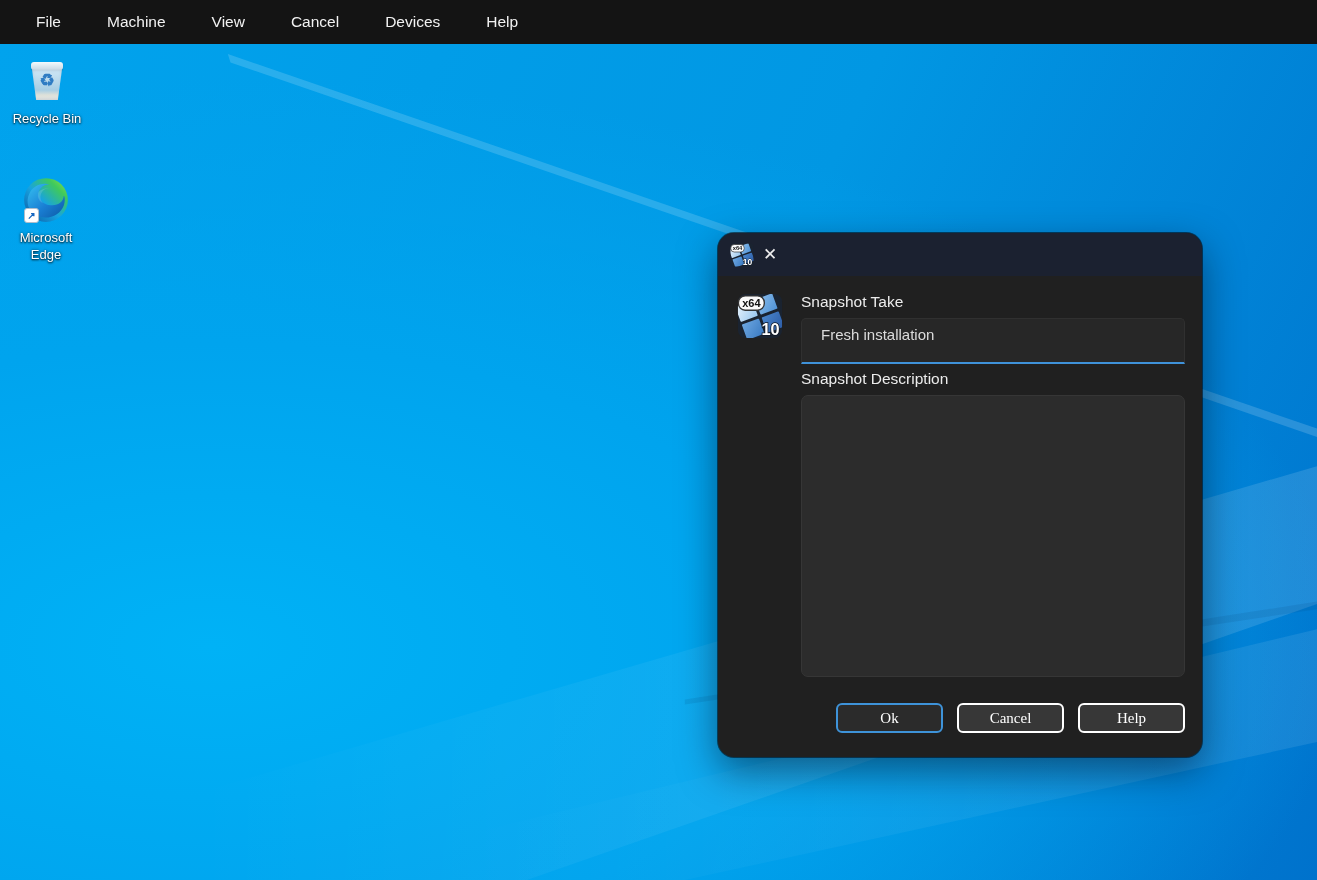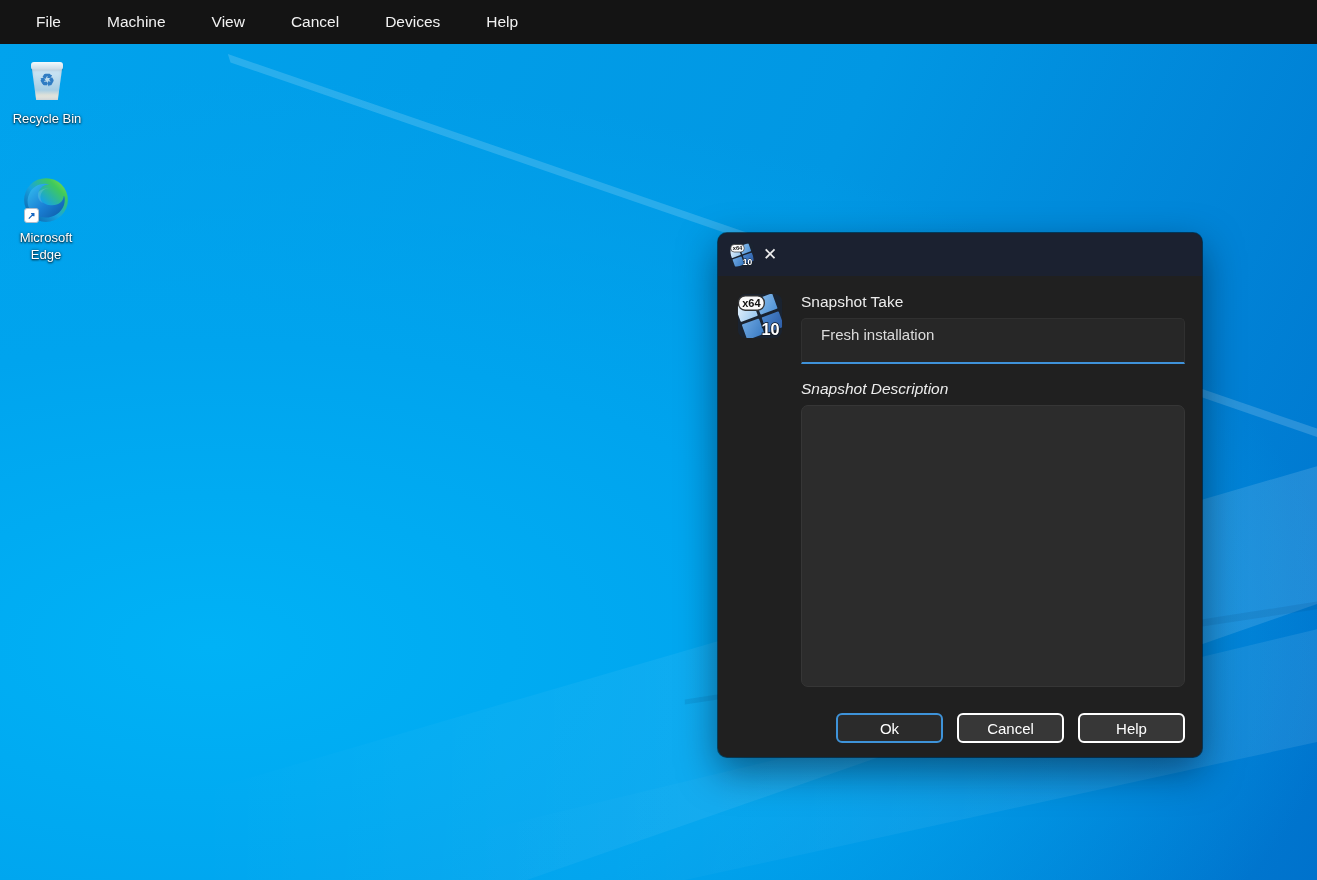--- a/index.html
+++ b/index.html
@@ -80,21 +80,21 @@
   .shortcut-badge {
     position:absolute; left:2px; bottom:1px; width:15px; height:15px;
     background:#fff; border:1px solid #aebdcb; border-radius:3px; box-sizing:border-box;
     display:flex; align-items:center; justify-content:center;
     font-size:10px; font-weight:bold; color:#1767c0; line-height:1;
   }
 
   
   .dialog {
     position:absolute; left:718px; top:233px; width:484px; height:524px;
-    background:#202020; border-radius:9px; z-index:10; overflow:hidden;
+    background:#202020; border-radius:16px; z-index:10; overflow:hidden;
     box-shadow:0 14px 38px rgba(0,10,30,.5), 0 0 0 1px rgba(0,0,0,.55);
     display:flex; flex-direction:column;
   }
   .titlebar {
     height:43px; flex:0 0 auto; background:#1b2130; display:flex;
     align-items:center; padding:0 10px 0 12px;
   }
   .title-text { color:#fff; font-size:15.5px; margin-left:11px; flex:1; }
   .close-btn {
     width:32px; height:32px; display:flex; align-items:center; justify-content:center;
@@ -104,31 +104,31 @@
   .dialog-body { flex:1; position:relative; padding:17px 17px 0 19px; box-sizing:border-box; }
   .vm-ico-large { position:absolute; left:19px; top:17px; width:46px; height:46px; }
   .form-col { margin-left:64px; }
   .field-label { color:#ececec; font-size:15.5px; }
   .name-input {
     display:block; margin-top:7px; width:100%; box-sizing:border-box; height:46px;
     background:#272727; border:1px solid #303030; border-bottom:2px solid #3f92d9;
     border-radius:5px 5px 0 0; color:#dcdcdc; font-size:15px; padding:0 10px 12px 19px;
     outline:none; font-family:inherit;
   }
-  .desc-label { margin-top:16px;font-style:italic; }
+  .desc-label { margin-top:6px; }
   .desc-area {
     display:block; margin-top:7px; width:100%; box-sizing:border-box; height:282px;
     background:#2c2c2c; border:1px solid #363636; border-radius:7px; resize:none;
     outline:none; color:#dddddd; font-size:15px; padding:8px 11px; font-family:inherit;
   }
   .btn-row { display:flex; justify-content:flex-end; gap:14px; margin-top:26px; }
   .btn {
     width:107px; height:30px; border-radius:6px; font-size:15px; color:#fff;
     display:flex; align-items:center; justify-content:center; box-sizing:border-box;
-    cursor:default; font-family:Liberation Sans, sans-serif;
+    cursor:default; font-family:Liberation Serif, serif;
   }
   .btn-primary  { background:#2b2b2b; border:2px solid #3e93d9; }
   .btn-secondary{ background:#373737; border:2px solid #ffffff; }
 </style>
 </head>
 <body>
 
 <div class="menubar">
   <div class="menu-item">File</div>
   <div class="menu-item">Machine</div>

